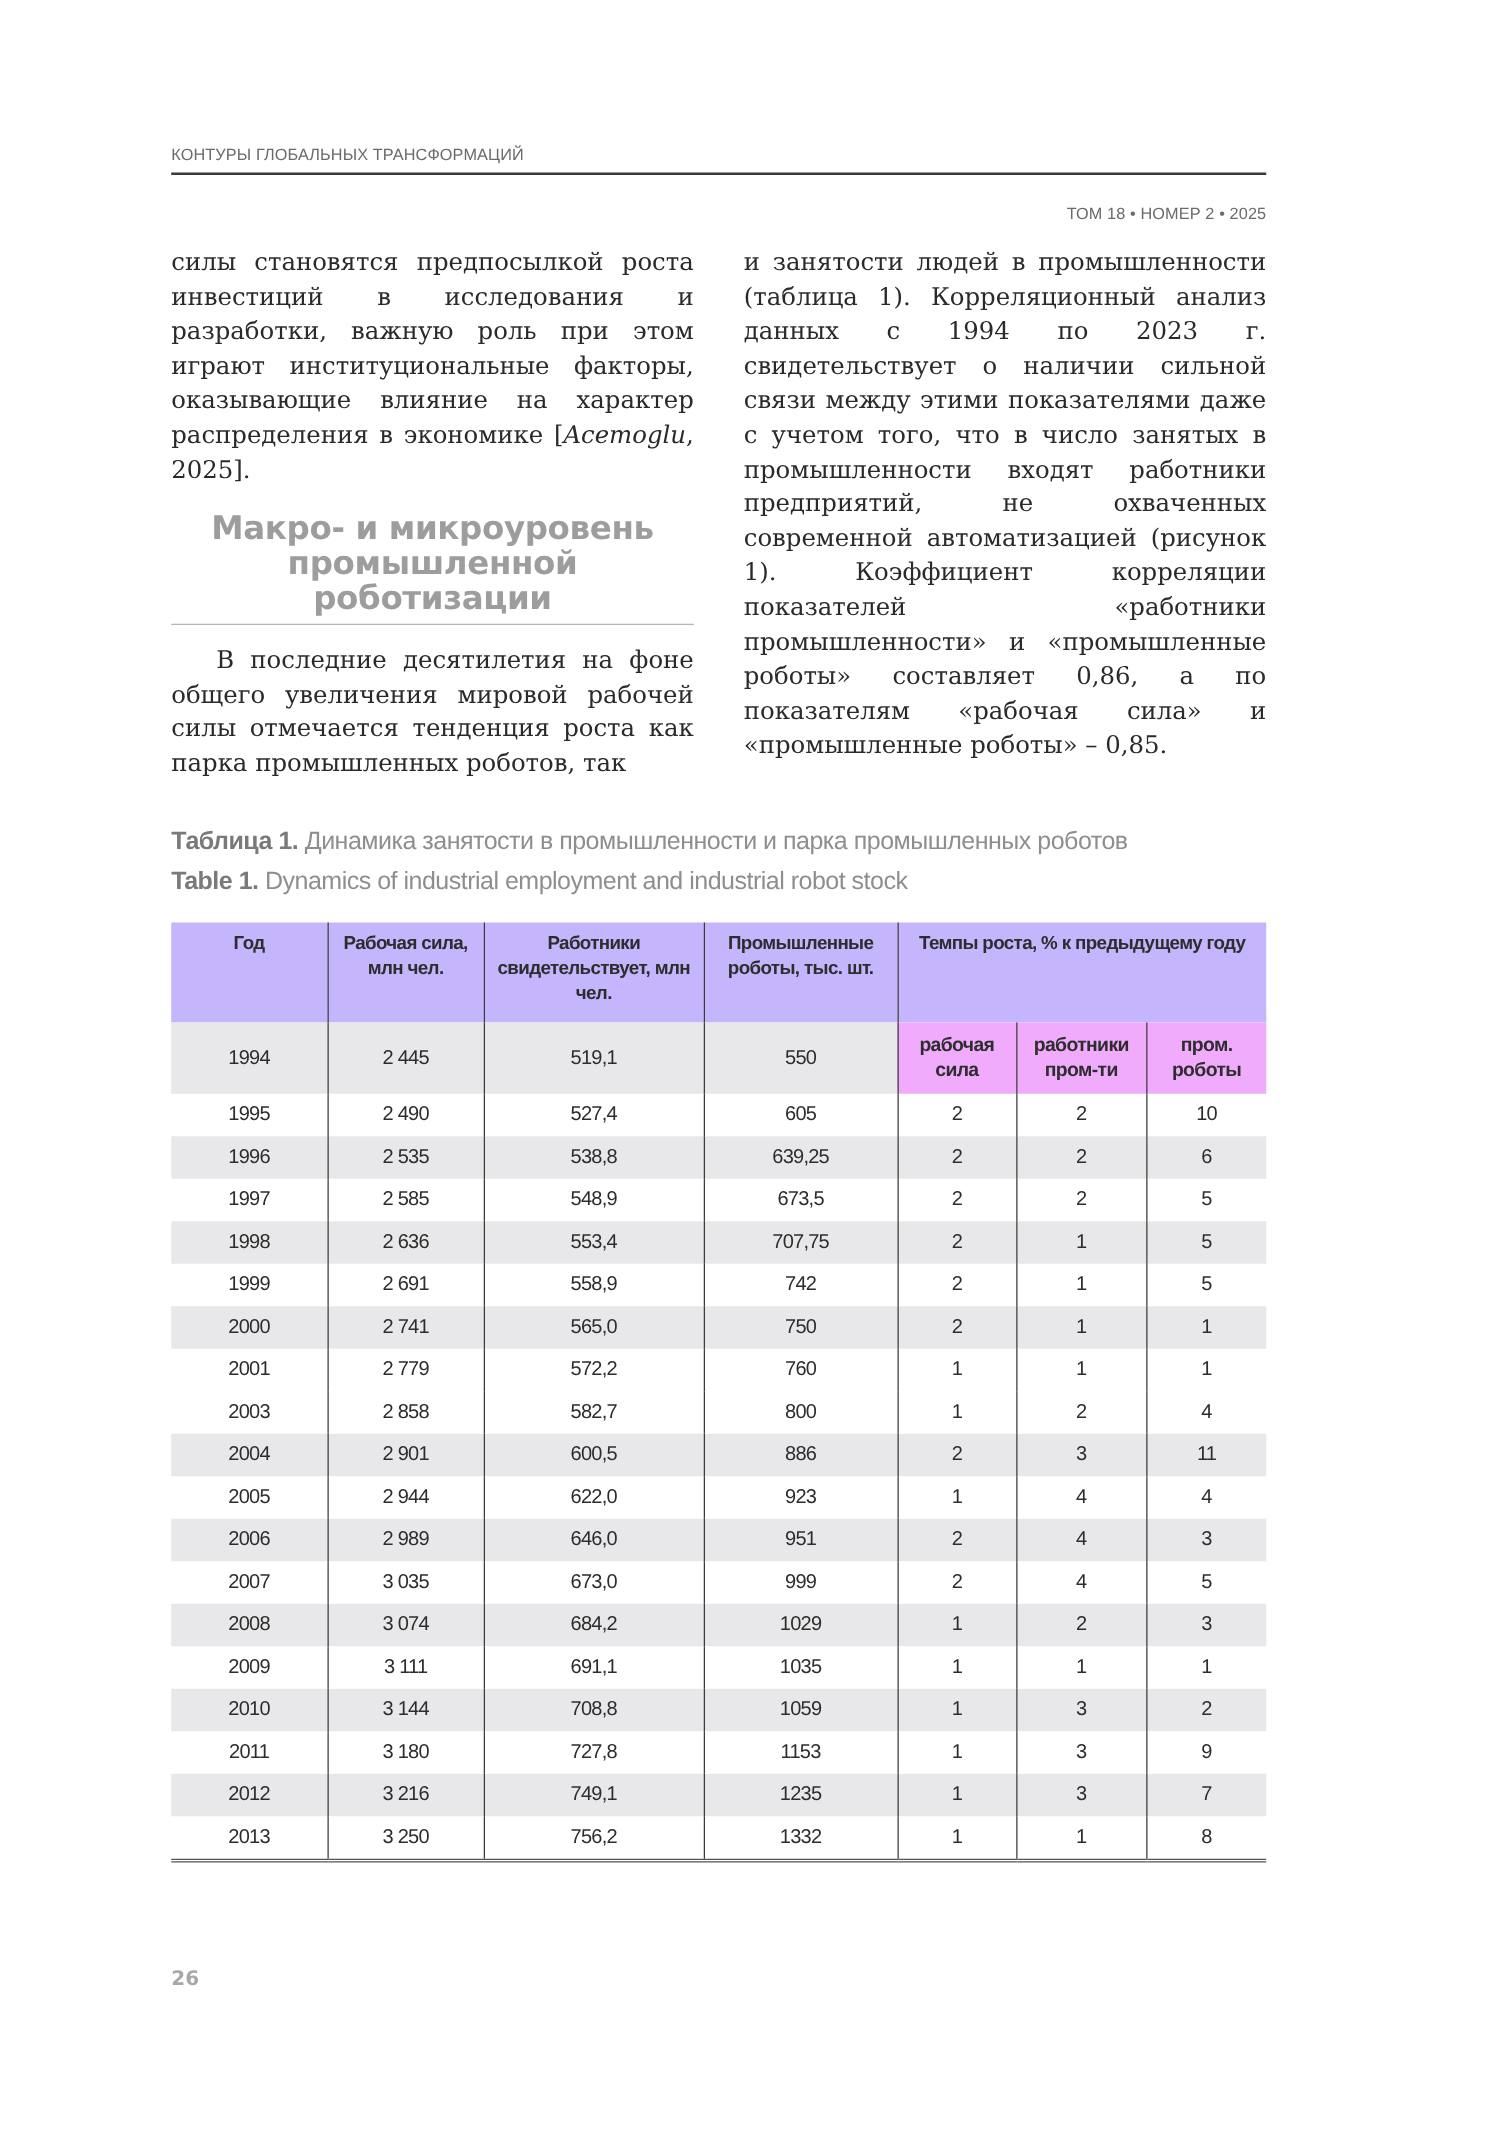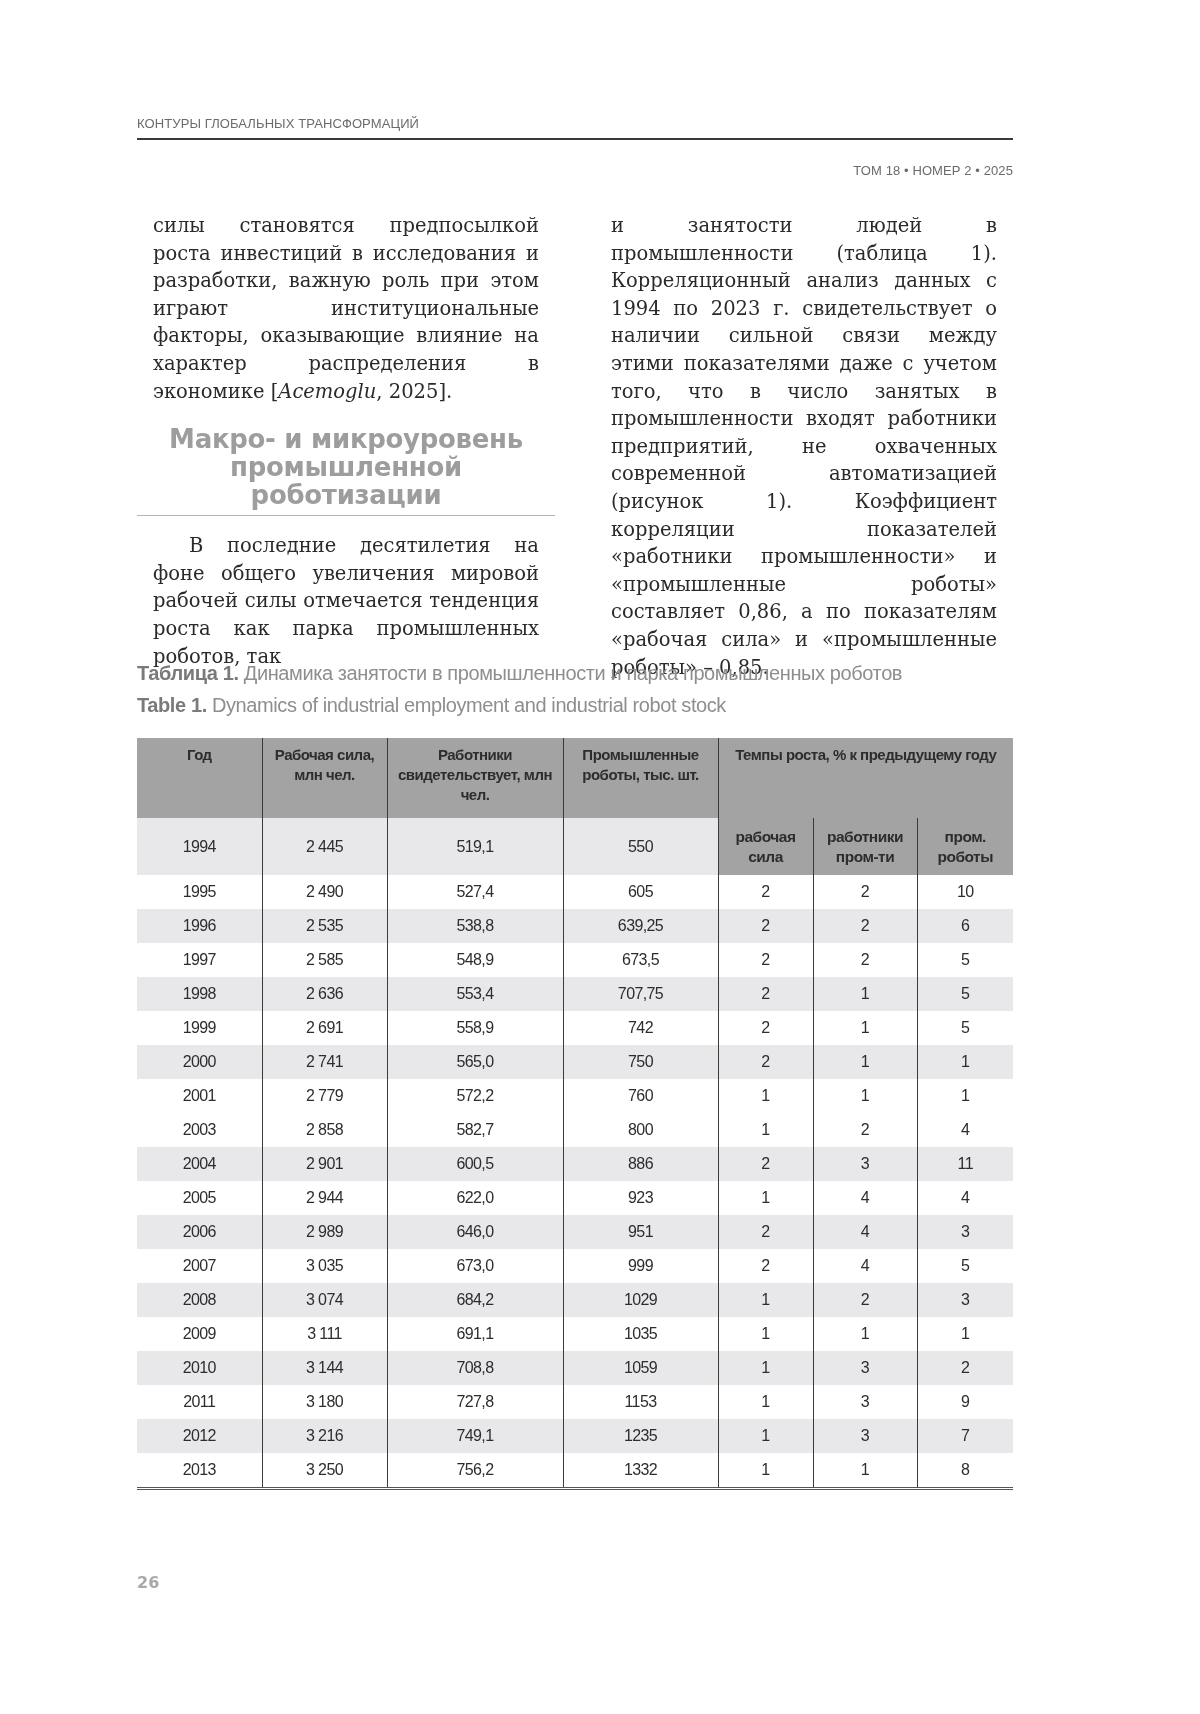--- a/index.html
+++ b/index.html
@@ -4,33 +4,33 @@
 <style>
   html, body { margin:0; padding:0; background:#ffffff; }
   body { width:1200px; height:1714px; position:relative; overflow:hidden; }
   .running-head { position:absolute; left:137px; top:112px; width:876px; height:26px; border-bottom:2px solid #3a3a3a;
     font-family:"Liberation Sans", sans-serif; font-size:13px; color:#6b6b6b; letter-spacing:0.1px; }
   .running-head .left { position:absolute; left:0; top:4px; }
   .running-head .right { position:absolute; right:0; top:4px;margin-top:47px; }
   .col { position:absolute; top:196px; width:418px; font-family:"DejaVu Serif", serif; font-size:19.5px; line-height:27.6px; color:#2a2a2a; text-align:justify; }
   .col.left { left:137px; }
   .col.right { left:595px; }
-  .col p { margin:16px; }
+  .col p { margin:0; }
   .col .indent { text-indent:36px; }
   .section-heading { font-family:"DejaVu Sans", sans-serif; font-weight:bold; font-size:26px; line-height:28px; color:#9d9d9d;
     margin:20px 0 14px 0; padding-bottom:6px; border-bottom:1.5px solid #b5b5b5; text-align:center; letter-spacing:-0.3px; }
   i { font-style:italic; }
   .caption { position:absolute; left:137px; font-family:"Liberation Sans", sans-serif; font-size:20px; color:#8e8e8e; letter-spacing:-0.4px; }
   .caption b { color:#7a7a7a; }
   .caption.ru { top:662px; }
   .caption.en { top:694px; }
   table.data { position:absolute; left:137px; top:738px; width:876px; border-collapse:collapse;
     font-family:"Liberation Sans", sans-serif; color:#2d2d2d; }
-  table.data th { background:#a3a3a3; font-size:15px; font-weight:bold; line-height:20px; vertical-align:top; padding:7px 2px 0 2px; letter-spacing:-0.5px; }
-  table.data th.sub { background:#a3a3a3; font-size:15.5px; vertical-align:middle; padding:4px 2px; }
+  table.data th { background:#c4b5fd; font-size:15px; font-weight:bold; line-height:20px; vertical-align:top; padding:7px 2px 0 2px; letter-spacing:-0.5px; }
+  table.data th.sub { background:#f0abfc; font-size:15.5px; vertical-align:middle; padding:4px 2px; }
   table.data td { font-size:16px; text-align:center; height:34px; padding:0; letter-spacing:-0.6px; }
   table.data tr.shade td { background:#e8e8ea; }
   table.data .vl { border-left:1.5px solid #3a3a3a; }
   table.data tbody tr:last-child td { border-bottom:3px double #555; }
   .page-number { position:absolute; left:137px; top:1573px; font-family:"DejaVu Sans", sans-serif; font-weight:bold; font-size:16px; color:#a8a8a8; }
 </style>
 </head>
 <body>
 
 <div class="running-head">

